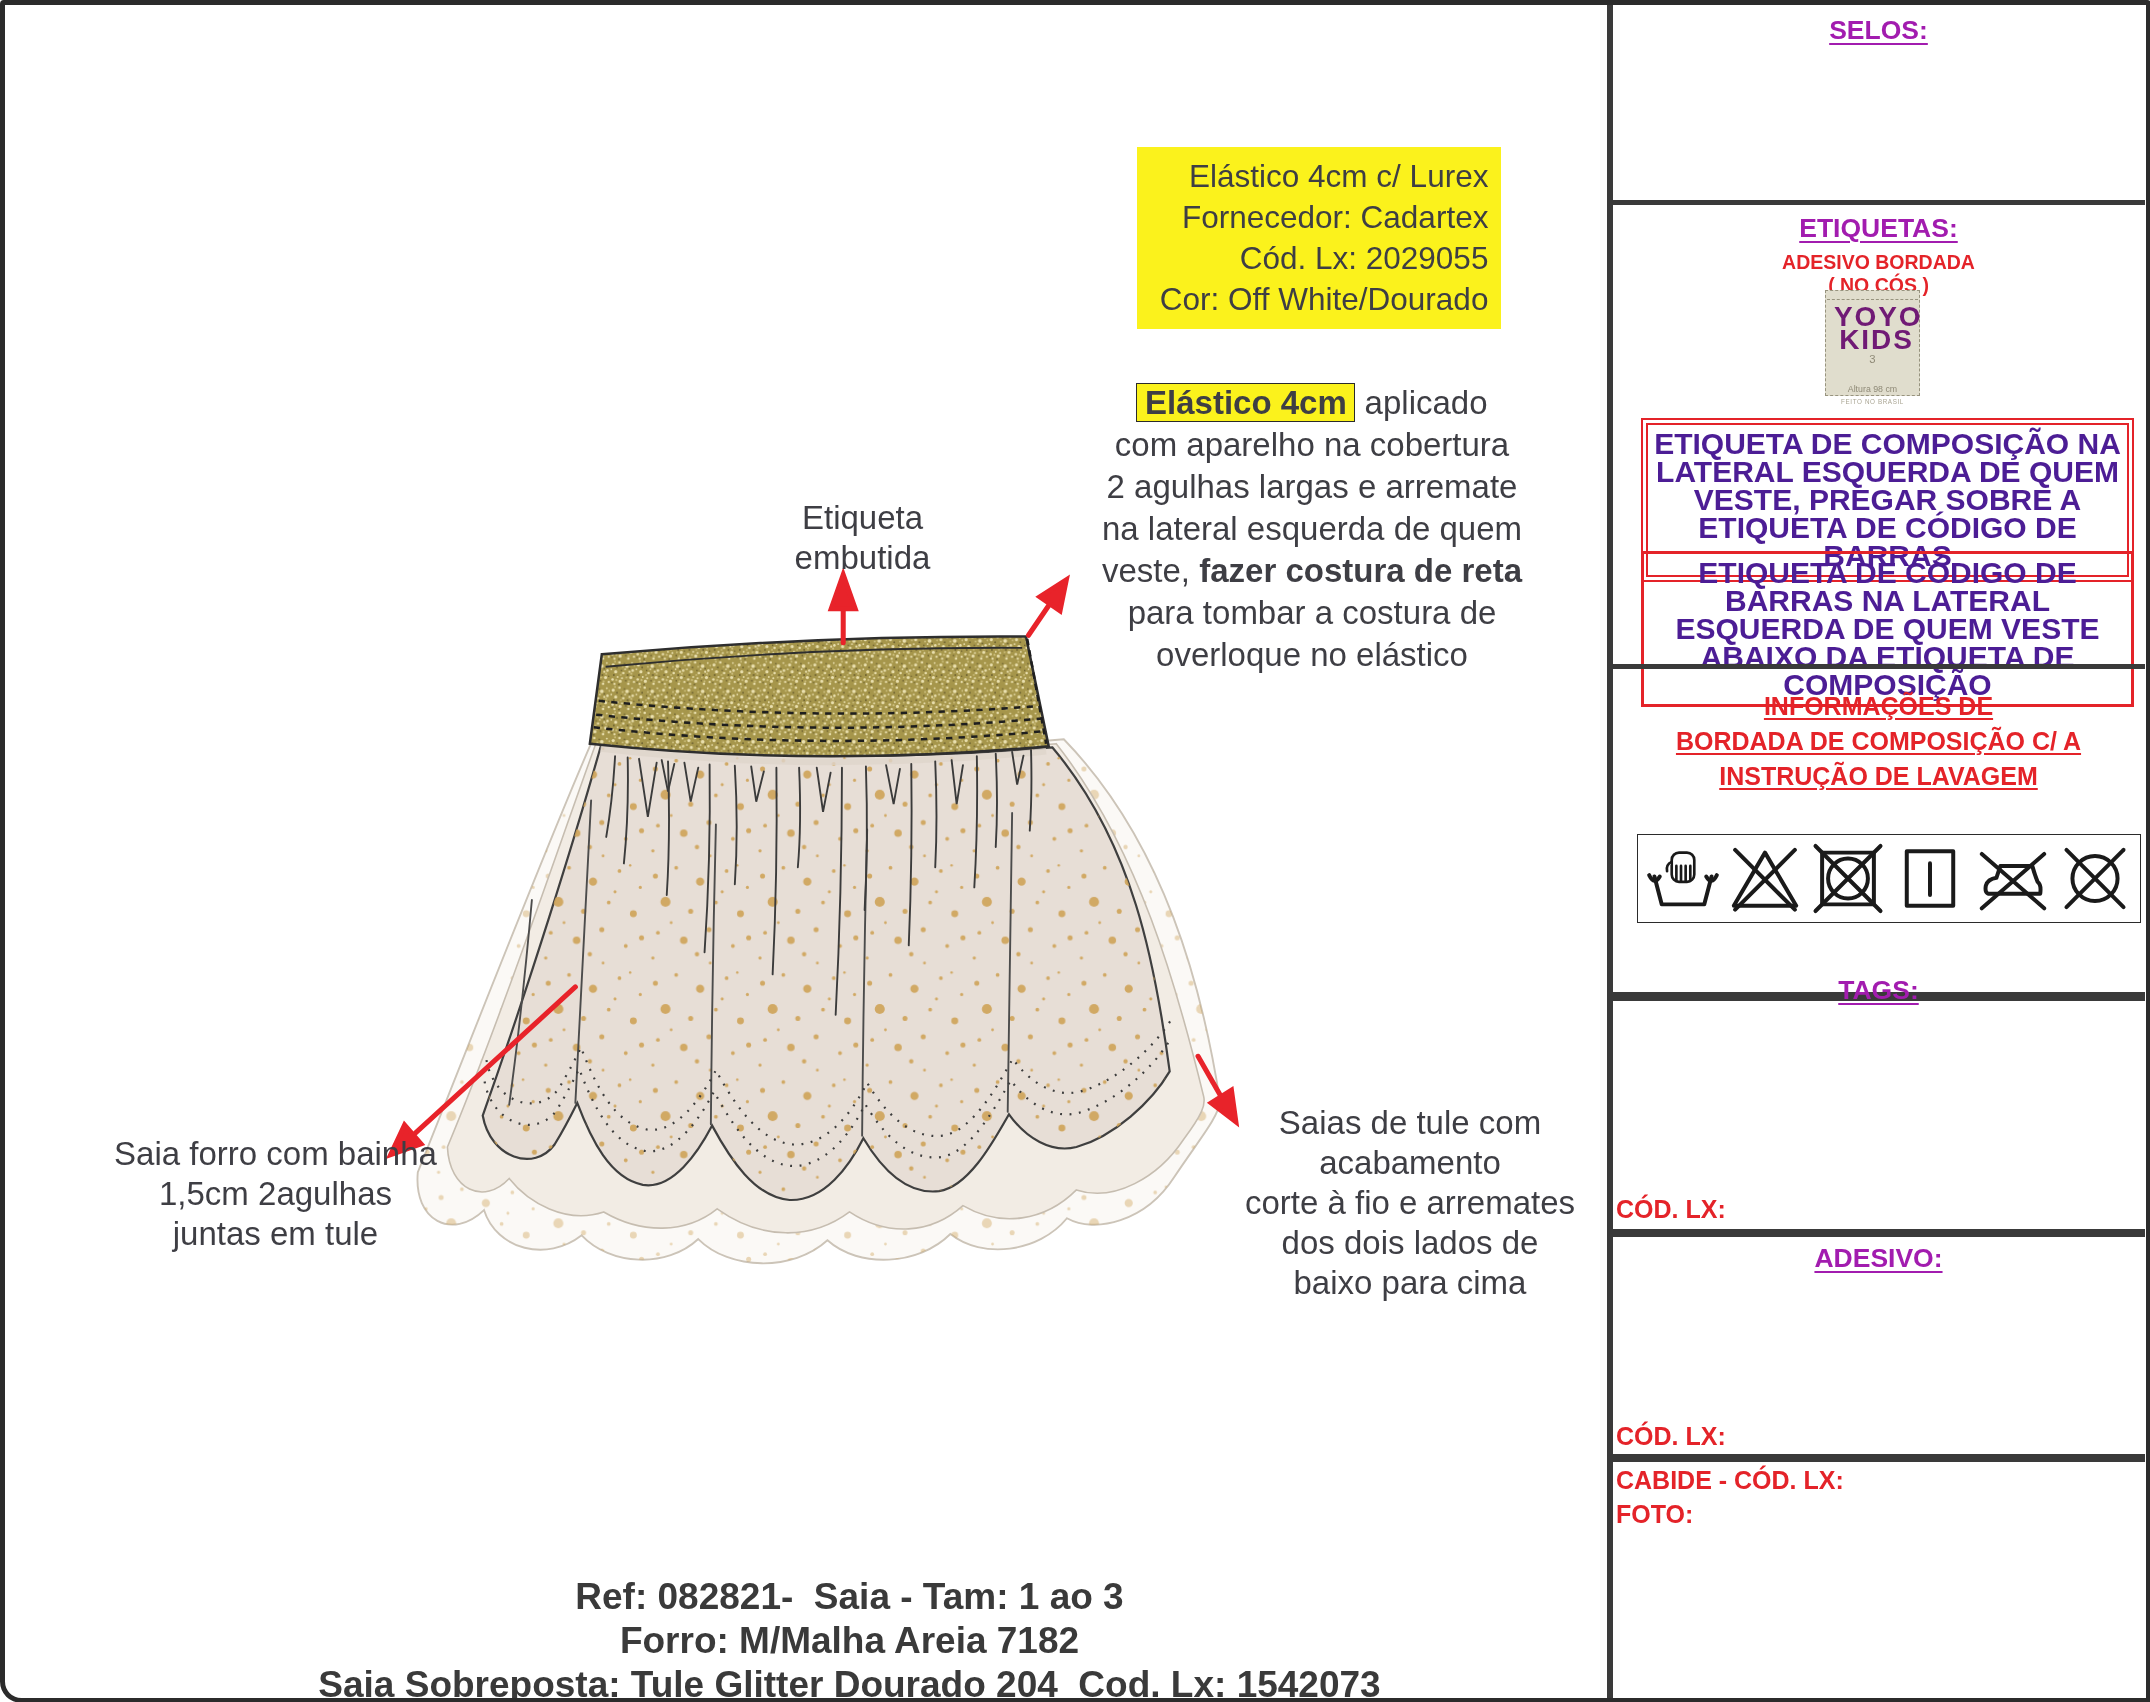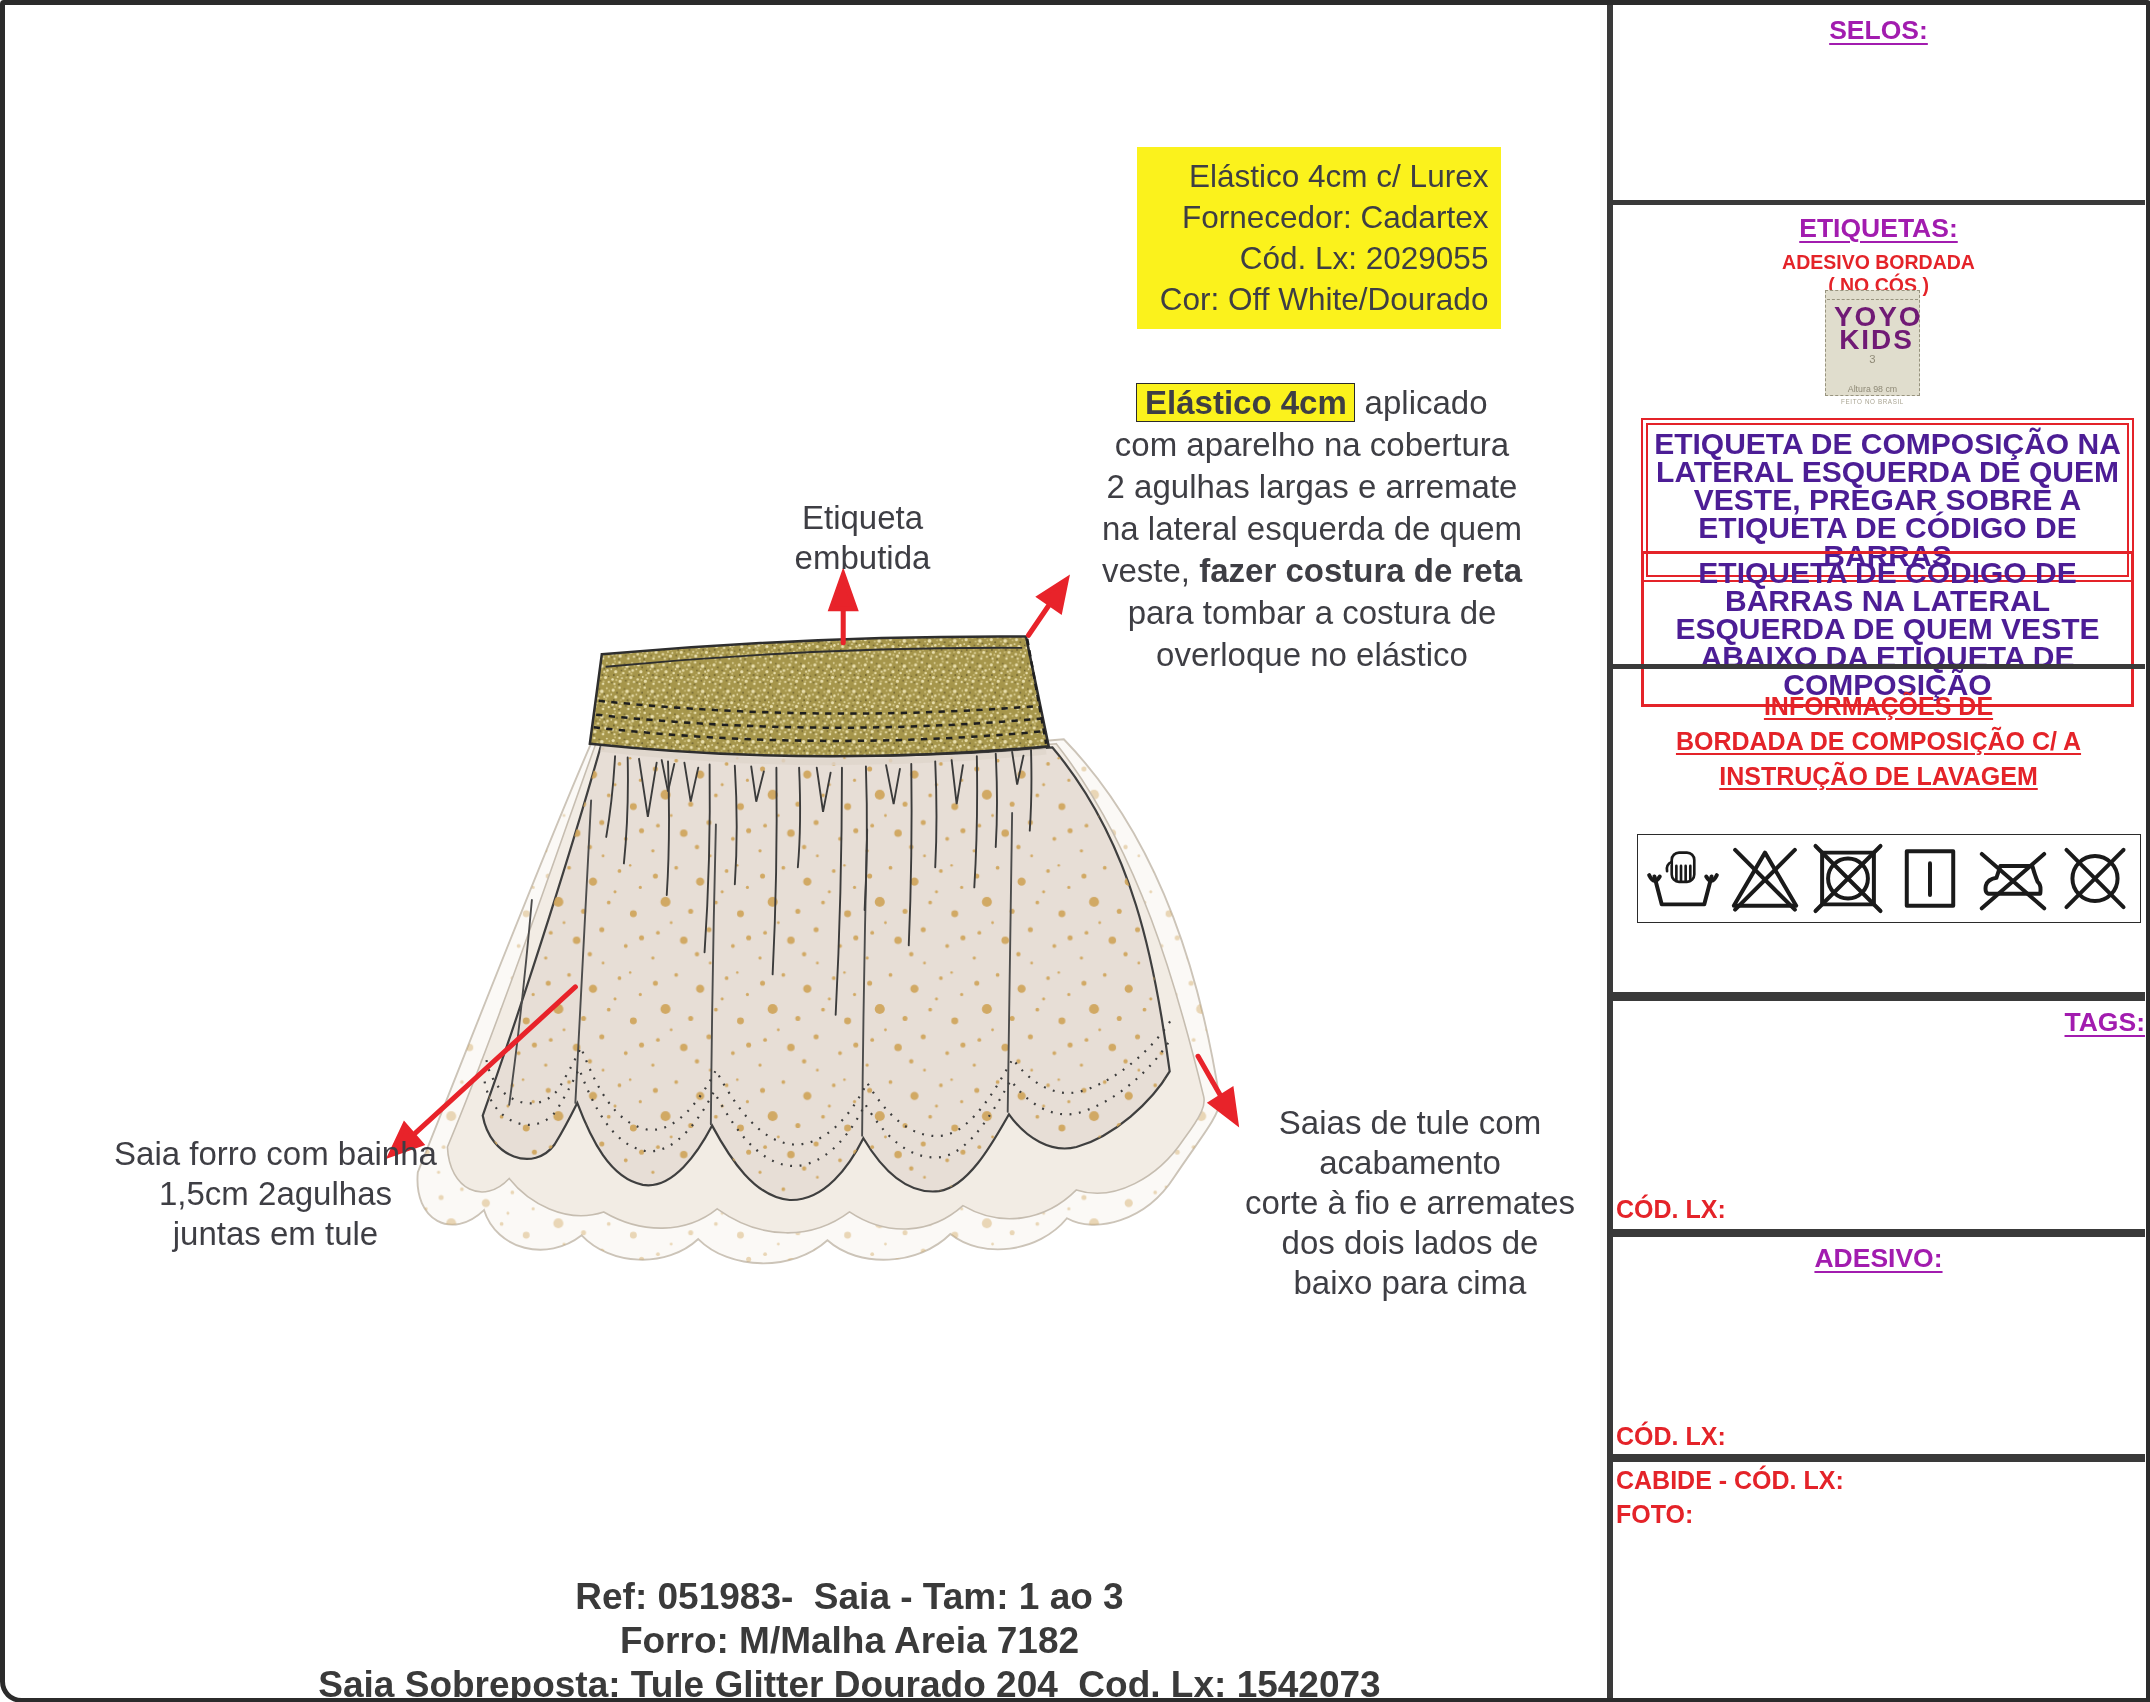--- a/index.html
+++ b/index.html
@@ -292,21 +292,21 @@
 
   <div class="abs note" style="left:1213px; top:1098px; width:384px;">
     <div>Saias de tule com</div>
     <div>acabamento</div>
     <div>corte à fio e arremates</div>
     <div>dos dois lados de</div>
     <div>baixo para cima</div>
   </div>
 
   <div class="abs" style="left:63px; top:1570px; width:1563px;">
-    <div class="footer-line">Ref: 051983-  Saia - Tam: 1 ao 3</div>
+    <div class="footer-line">Ref: 082821-  Saia - Tam: 1 ao 3</div>
     <div class="footer-line">Forro: M/Malha Areia 7182</div>
     <div class="footer-line">Saia Sobreposta: Tule Glitter Dourado 204  Cod. Lx: 1542073</div>
   </div>
 
   <div class="abs sidebar-line"></div>
 
   <div class="abs sec-title" style="top:10px;">SELOS:</div>
   <div class="abs divider" style="top:195px; height:5px;"></div>
 
   <div class="abs sec-title" style="top:208px;">ETIQUETAS:</div>
@@ -376,21 +376,21 @@
       <line x1="102" y1="18" x2="8" y2="100"></line>
     </svg>
     <svg viewBox="0 0 110 110" fill="none" stroke="#1a1a1a" stroke-width="6" stroke-linecap="round" stroke-linejoin="round">
       <circle cx="55" cy="55" r="34"></circle>
       <line x1="12" y1="12" x2="98" y2="98"></line>
       <line x1="98" y1="12" x2="12" y2="98"></line>
     </svg>
   </div>
 
   <div class="abs divider" style="top:987px; height:8.8px;"></div>
-  <div class="abs sec-title" style="top:1002px;text-align:right;">TAGS:</div>
+  <div class="abs sec-title" style="top:970px;">TAGS:</div>
   <div class="abs red-field" style="left:1611px; top:1190px;">CÓD. LX:</div>
 
   <div class="abs divider" style="top:1224px; height:7.6px;"></div>
   <div class="abs sec-title" style="top:1238px;">ADESIVO:</div>
   <div class="abs red-field" style="left:1611px; top:1417px;">CÓD. LX:</div>
 
   <div class="abs divider" style="top:1449px; height:7.6px;"></div>
   <div class="abs red-field" style="left:1611px; top:1461px;">CABIDE - CÓD. LX:</div>
   <div class="abs red-field" style="left:1611px; top:1495px;">FOTO:</div>
 

